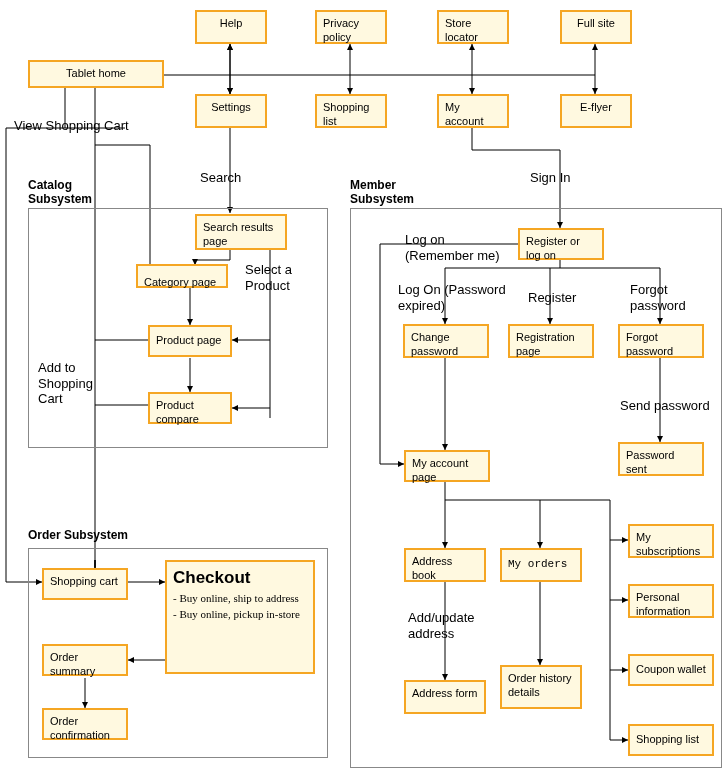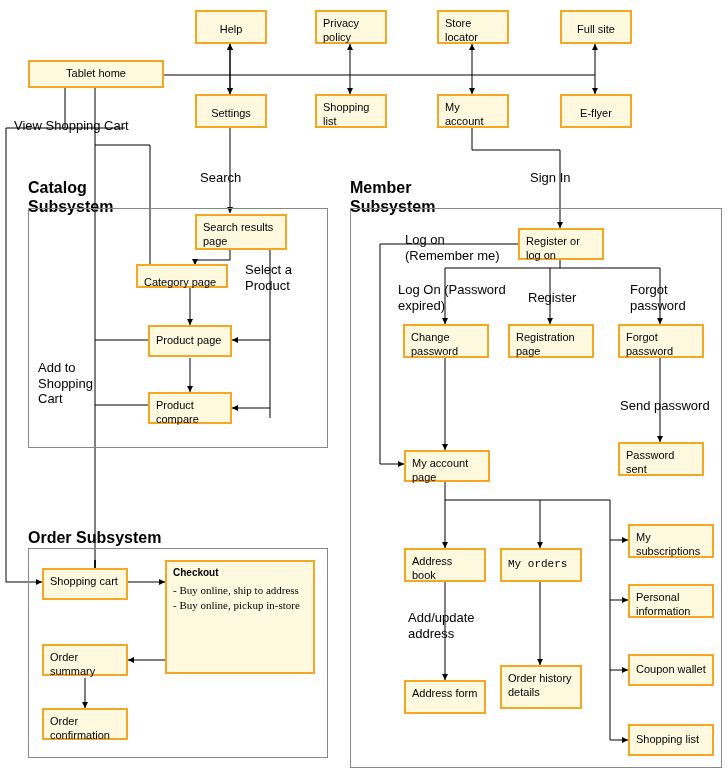--- a/index.html
+++ b/index.html
@@ -17,32 +17,32 @@
   }
   .box {
     position: absolute;
     box-sizing: border-box;
     border: 2px solid #f5a623;
     background: #fff9e0;
     padding: 5px 6px;
     line-height: 1.25;
     text-align: left;
   }
-  .box.center { text-align: center; display:flex; align-items:flex-end; justify-content:center;}
+  .box.center { text-align: center; display:flex; align-items:flex-start; justify-content:center;}
   .bold { font-weight: bold; }
   .group {
     position: absolute;
     box-sizing: border-box;
     border: 1px solid #888;
     background: transparent;
   }
   .grouplabel {
     position: absolute;
     font-weight: bold;
-    font-size: 16px;
+    font-size: 12px;
     line-height: 1.2;
   }
   .edgelabel {
     position: absolute;
     font-size: 13px;
     line-height: 1.2;
     background: transparent;
   }
   svg { position:absolute; left:0; top:0; pointer-events:none; }
   .line { stroke:#000; stroke-width:1; fill:none; }
@@ -185,21 +185,21 @@
     </div>
   <div class="box" style="left:148px; top:392px; width:84px; height:32px;"><span>Product compare</span></div>
   <div class="edgelabel" style="left:245px; top:262px; width:60px;">Select a Product</div>
   <div class="edgelabel" style="left:38px; top:360px; width:60px;">Add to Shopping Cart</div>
 
   <div class="grouplabel" style="left:28px; top:528px;">Order Subsystem</div>
   <div class="group" style="left:28px; top:548px; width:300px; height:210px;"></div>
 
   <div class="box" style="left:42px; top:568px; width:86px; height:32px;"><span>Shopping cart</span></div>
   <div class="box" style="left:165px; top:560px; width:150px; height:114px;">
-    <div class="bold" style="font-size:10px;">Checkout</div>
+    <div class="bold" style="font-size:17px;">Checkout</div>
     <ul class="dash">
       <li>Buy online, ship to address</li>
       <li>Buy online, pickup in-store</li>
     </ul>
   </div>
   <div class="box" style="left:42px; top:644px; width:86px; height:32px;"><span>Order summary</span></div>
   <div class="box" style="left:42px; top:708px; width:86px; height:32px;"><span>Order confirmation</span></div>
 
   <div class="grouplabel" style="left:350px; top:178px; width:90px;">Member Subsystem</div>
   <div class="group" style="left:350px; top:208px; width:372px; height:560px;"></div>

